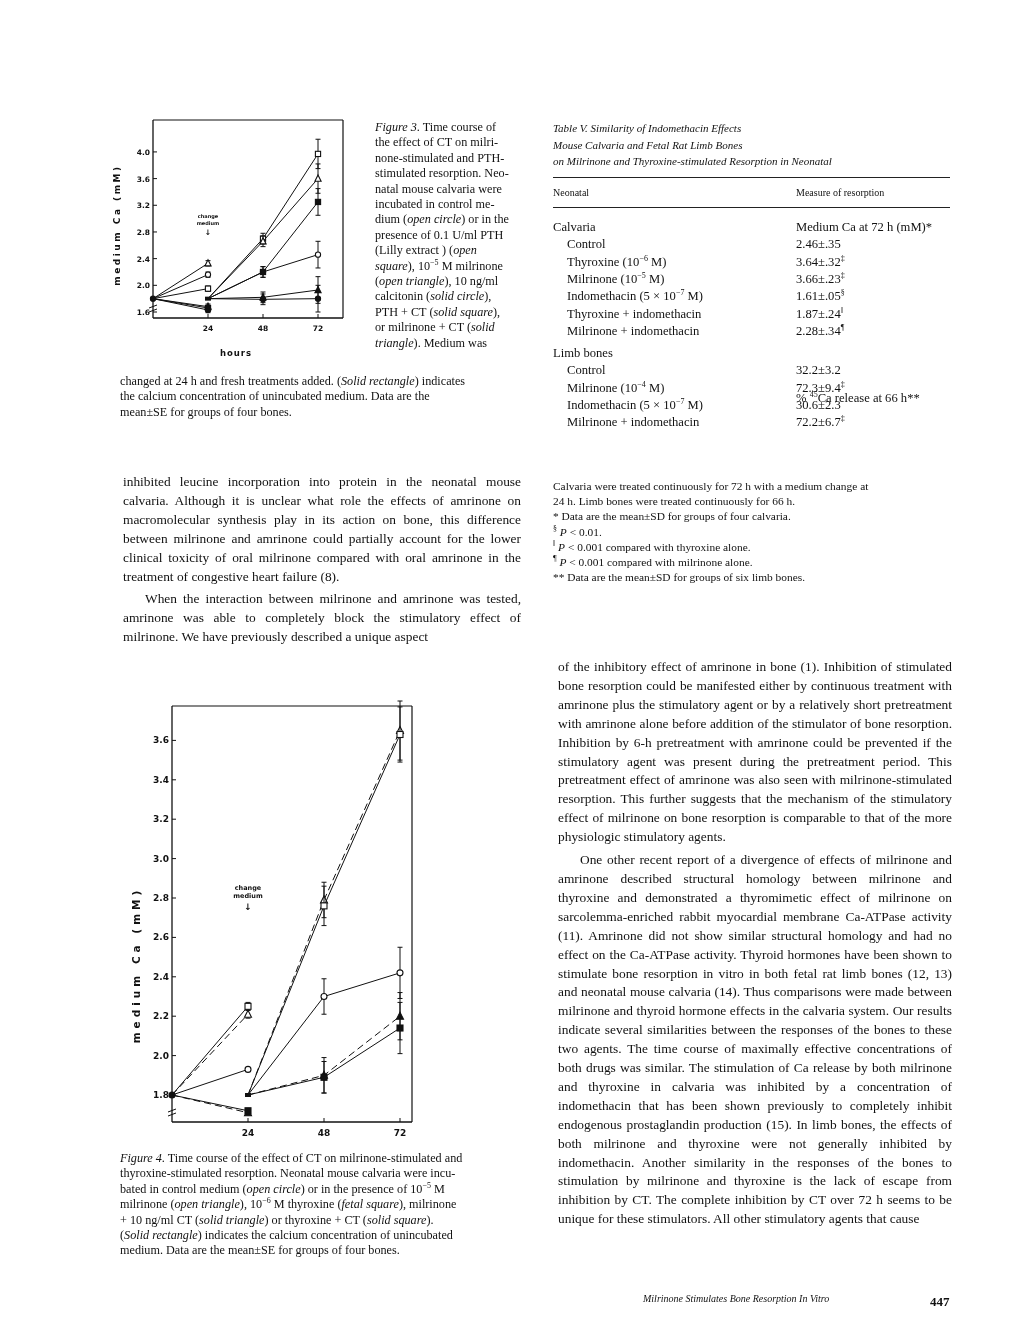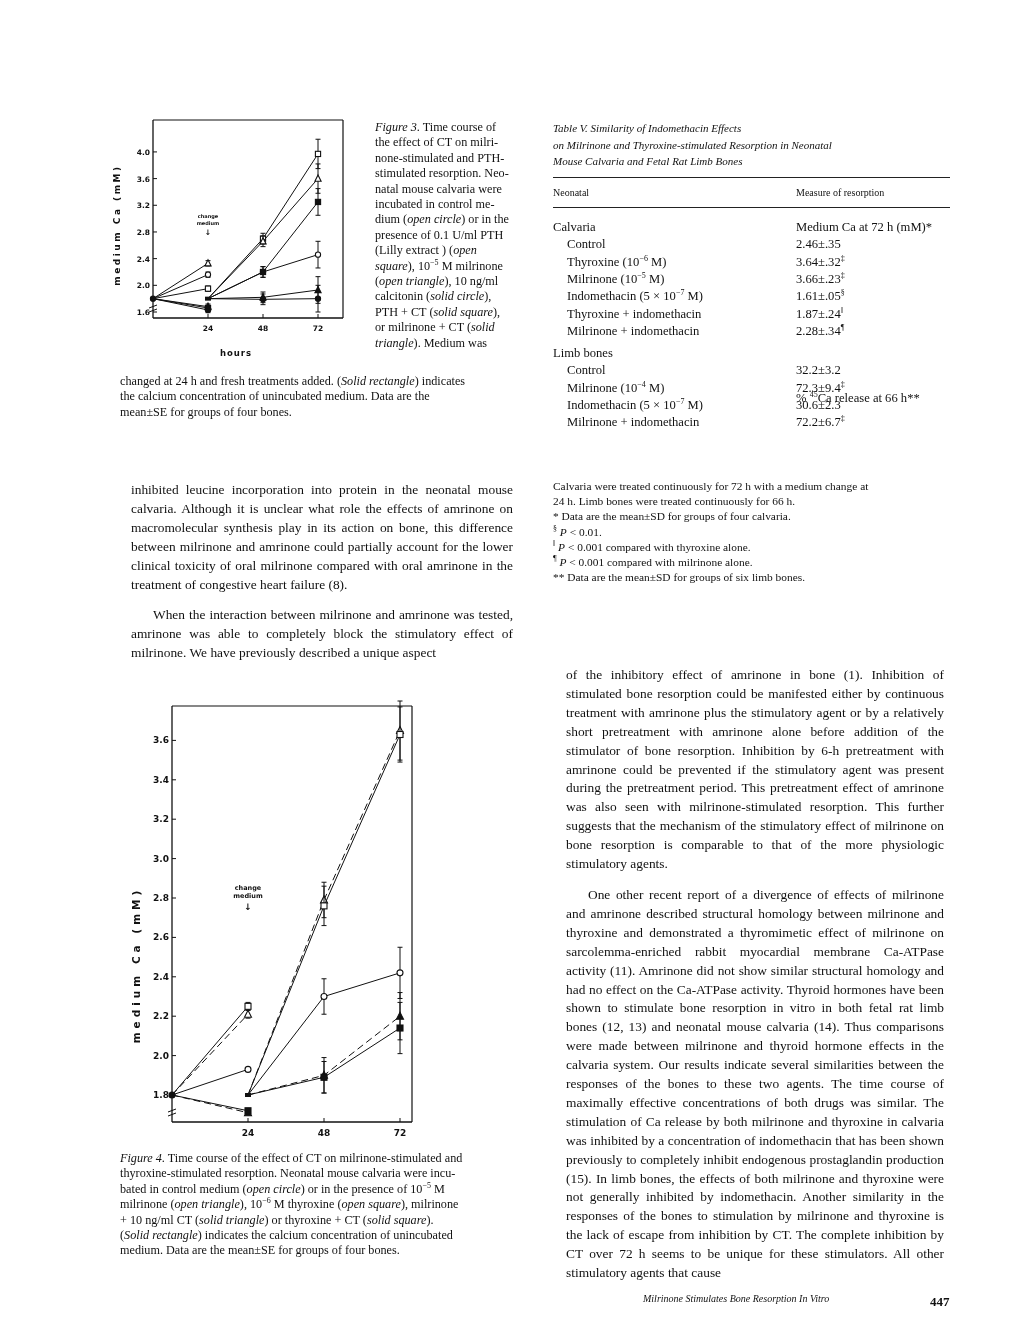--- a/index.html
+++ b/index.html
@@ -1,21 +1,21 @@
 <!DOCTYPE html>
 <html><head>
 <meta charset="utf-8">
 <style>
   html,body{margin:0;padding:0;background:#fff;}
   body{width:1020px;height:1320px;position:relative;overflow:hidden;color:#111;font-family:"Liberation Serif","DejaVu Serif",serif;}
   .abs{position:absolute;}
   .cap{font-size:12.2px;line-height:15.4px;}
   .cap i{font-style:italic;}
   .body-text{font-size:13.4px;line-height:18.9px;text-align:justify;}
-  .body-text p{margin:12px;}
+  .body-text p{margin:4px;}
   .indent{text-indent:22px;}
   .tbl-title{font-style:italic;font-size:11px;line-height:16.5px;}
   .rule{position:absolute;height:1px;background:#222;}
   .th{font-size:10px;}
   .trow{position:absolute;font-size:12.6px;line-height:15px;white-space:nowrap;}
   .tnote{font-size:11.4px;line-height:15.2px;}
   sup{font-size:8px;line-height:0;}
   .footer{font-style:italic;font-size:10px;}
   .pgnum{font-family:Liberation Serif, serif;font-weight:bold;font-size:13px;}
   svg text{font-family:"DejaVu Sans","Liberation Sans",sans-serif;font-weight:bold;fill:#111;}
@@ -277,30 +277,30 @@
     <rect x="221" y="384.27000000000004" width="6" height="6" fill="#111" stroke="#111" stroke-width="1.1"></rect>
     <rect x="297" y="335.02" width="6" height="6" fill="#111" stroke="#111" stroke-width="1.1"></rect>
     <circle cx="72" cy="405" r="3" fill="#111" stroke="#111" stroke-width="1.1"></circle>
     <rect x="145" y="403" width="6" height="4" fill="#111"></rect>
   </svg>
 
 <div class="abs cap" id="fig4cap" style="left:120px;top:1151px;width:420px;">
     <div><i>Figure 4</i><span>. Time course of the effect of CT on milrinone-stimulated and</span></div>
     <div><span>thyroxine-stimulated resorption. Neonatal mouse calvaria were incu-</span></div>
     <div><span>bated in control medium (</span><i>open circle</i><span>) or in the presence of 10</span><sup>−5</sup><span> M</span></div>
-    <div><span>milrinone (</span><i>open triangle</i><span>), 10</span><sup>−6</sup><span> M thyroxine (</span><i>open square</i><span>), milrinone</span></div>
+    <div><span>milrinone (</span><i>open triangle</i><span>), 10</span><sup>−6</sup><span> M thyroxine (</span><i>fetal square</i><span>), milrinone</span></div>
     <div><span>+ 10 ng/ml CT (</span><i>solid triangle</i><span>) or thyroxine + CT (</span><i>solid square</i><span>).</span></div>
     <div><span>(</span><i>Solid rectangle</i><span>) indicates the calcium concentration of unincubated</span></div>
     <div><span>medium. Data are the mean±SE for groups of four bones.</span></div>
   </div>
 
 <div class="abs tbl-title" style="left:553px;top:120px;width:420px;">
   <div>Table V. Similarity of Indomethacin Effects</div>
+  <div>Mouse Calvaria and Fetal Rat Limb Bones</div>
   <div>on Milrinone and Thyroxine-stimulated Resorption in Neonatal</div>
-  <div>Mouse Calvaria and Fetal Rat Limb Bones</div>
 </div>
 <div class="rule" style="left:553px;top:177px;width:397px;"></div>
 <div class="abs th" style="left:553px;top:187px;">Neonatal</div>
 <div class="abs th" style="left:796px;top:187px;">Measure of resorption</div>
 <div class="rule" style="left:553px;top:207px;width:397px;"></div>
 <div id="tblbody">
     <div class="trow" style="left: 553px; top: 220px;"><span>Calvaria</span></div>
     <div class="trow" style="left: 796px; top: 220px;"><span>Medium Ca at 72 h (mM)*</span></div>
     <div class="trow" style="left: 567px; top: 237.3px;"><span>Control</span></div>
     <div class="trow" style="left: 796px; top: 237.3px;"><span>2.46±.35</span></div>

